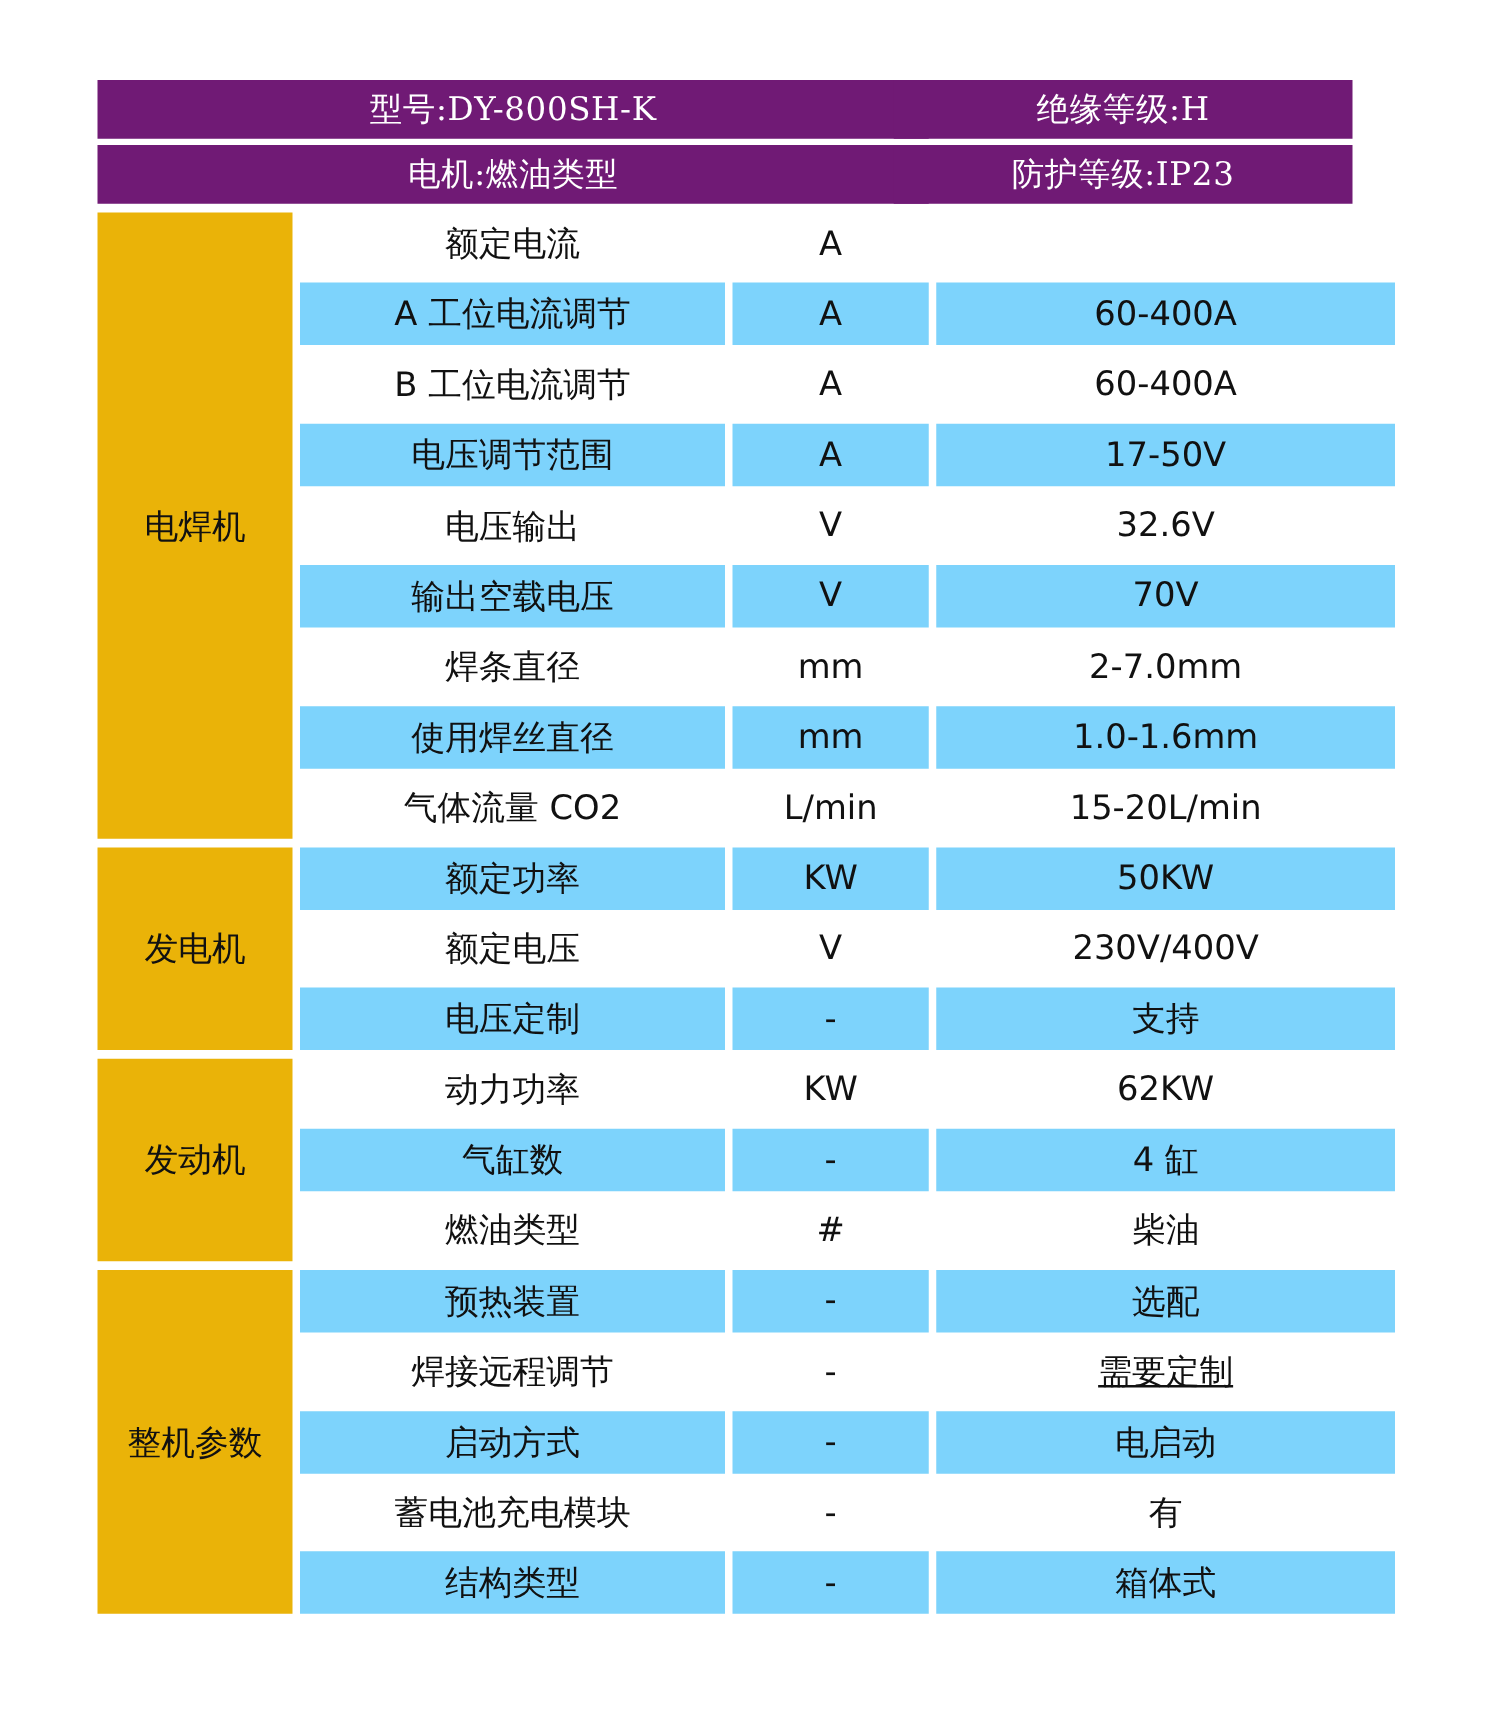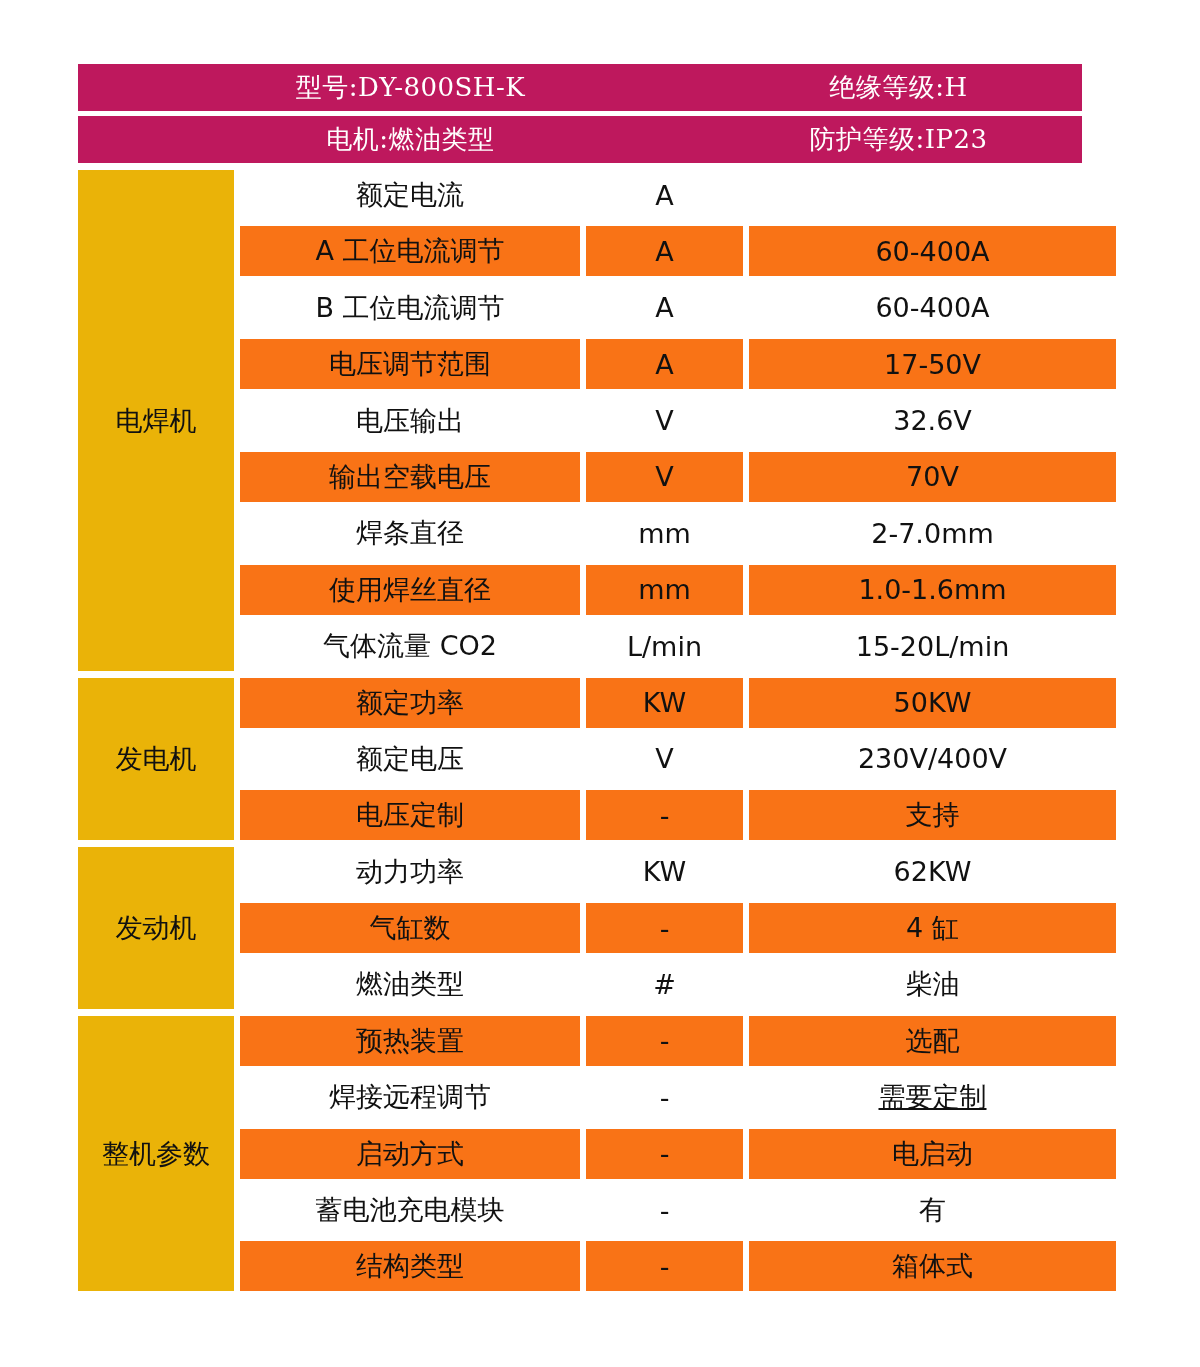--- a/index.html
+++ b/index.html
@@ -1,27 +1,27 @@
 <!DOCTYPE html>
 <html><head>
   <meta charset="utf-8">
   <style>
     html, body { margin: 0; padding: 0; background: #ffffff; }
     body { width: 1200px; height: 1367px; position: relative; overflow: hidden; font-family: "DejaVu Sans", "Liberation Sans", sans-serif; color: #111; }
-    .hdr { position: absolute; background: #be185d; color: #ffffff; font-family: "DejaVu Serif", "Liberation Serif", serif; font-size: 26px; display: flex; align-items: center; justify-content: center; height: 47px; letter-spacing: 0.5px; }
+    .hdr { position: absolute; background: #701a75; color: #ffffff; font-family: "DejaVu Serif", "Liberation Serif", serif; font-size: 26px; display: flex; align-items: center; justify-content: center; height: 47px; letter-spacing: 0.5px; }
     .h-left { left: 78px; width: 665px; }
     .h-right { left: 715px; width: 367px; }
     .r1 { top: 64px; }
     .r2 { top: 116px; }
     .grid { position: absolute; left: 78px; top: 170px; width: 1038px; display: grid;
       grid-template-columns: 156px 340px 157px 367px;
       grid-auto-rows: 50px; column-gap: 6px; row-gap: 6.4px; }
     .sec { background: #eab308; display: flex; align-items: center; justify-content: center; font-size: 27px; }
     .cell { display: flex; align-items: center; justify-content: center; font-size: 27px; white-space: nowrap; }
-    .cell.gray { background: #f97316; }
+    .cell.gray { background: #7dd3fc; }
     .cell.white { background: #ffffff; }
   </style>
 </head>
 <body>
 
 <div class="hdr h-left r1">型号:DY-800SH-K</div>
 <div class="hdr h-right r1">绝缘等级:H</div>
 <div class="hdr h-left r2">电机:燃油类型</div>
 <div class="hdr h-right r2">防护等级:IP23</div>
 

